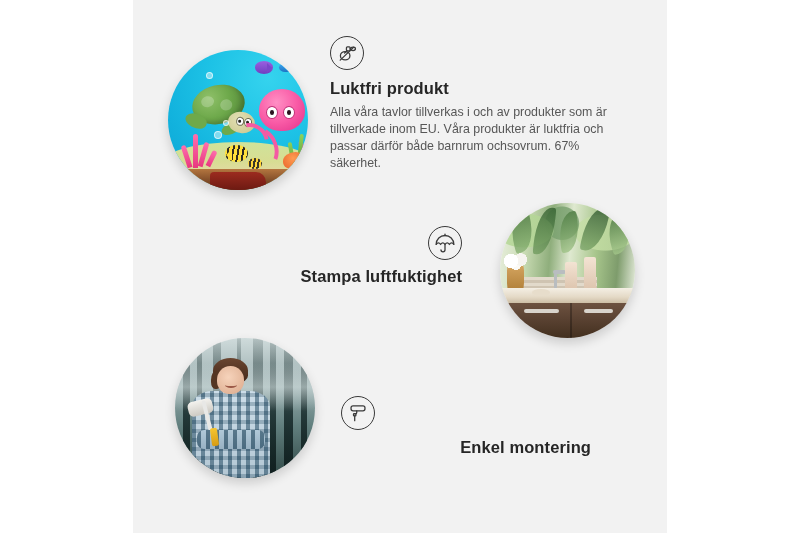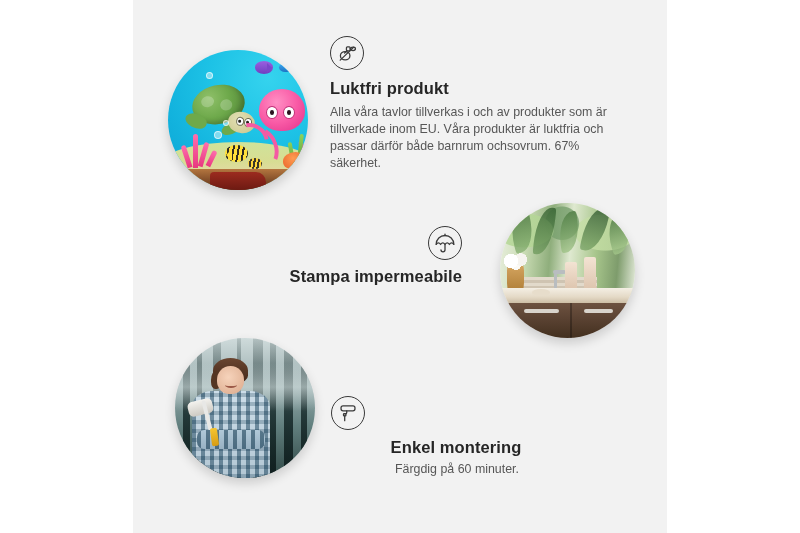--- a/index.html
+++ b/index.html
@@ -353,21 +353,21 @@
   #feature-odourless { left: 330px; top: 36px; width: 300px; text-align: left; }
   #feature-odourless .icon { margin-bottom: 9px; }
   #feature-odourless h3 { margin-bottom: 6px; }
 
   
   #feature-waterproof { left: 162px; top: 226px; width: 300px; text-align: right; }
   #feature-waterproof .icon { margin-left: auto; margin-bottom: 7px; }
   #feature-waterproof h3 { margin-bottom: 5px; }
 
   
-  #feature-assembly { left: 331px; top: 396px; width: 250px; text-align: center; }
+  #feature-assembly { left: 341px; top: 396px; width: 250px; text-align: right; }
   #feature-assembly .icon { margin-bottom: 8px; }
   #feature-assembly h3 { margin-bottom: 4px; }
   #feature-assembly p { padding-left: 2px; }
 </style>
 </head>
 <body>
 
 <div id="stage">
 
   <div id="panel"></div>
@@ -428,21 +428,21 @@
 
   <div class="feature" id="feature-waterproof">
     <div class="icon">
       <svg width="22" height="22" viewBox="0 0 24 24" fill="none" stroke="#3a3a3a" stroke-width="1.4" stroke-linecap="round">
         <path d="M2.4 13.4 A9.6 9.6 0 0 1 21.6 13.4"></path>
         <path d="M2.4 13.4 q2.4 -3 4.8 0 q2.4 -3 4.8 0 q2.4 -3 4.8 0 q2.4 -3 4.8 0"></path>
         <path d="M12 13.4 V19.4 a2.2 2.2 0 0 1 -4.4 0"></path>
         <path d="M12 3.8 V2.2"></path>
       </svg>
     </div>
-    <h3>Stampa impermeabile</h3>
+    <h3>Stampa luftfuktighet</h3>
   </div>
 
   <div class="medallion" id="medallion-bathroom">
     <div class="art">
       <div class="bath-wall">
         <span class="leaf l1"></span>
         <span class="leaf l2"></span>
         <span class="leaf l3"></span>
         <span class="leaf l4"></span>
         <span class="leaf l5"></span>
@@ -487,16 +487,15 @@
   <div class="feature" id="feature-assembly">
     <div class="icon">
       <svg width="22" height="22" viewBox="0 0 24 24" fill="none" stroke="#3a3a3a" stroke-width="1.4" stroke-linecap="round" stroke-linejoin="round">
         <rect x="4.4" y="4.2" width="15.2" height="5.4" rx="2.2"></rect>
         <path d="M10.6 9.6 V11.6 a1.3 1.3 0 0 1 -1.3 1.3 H8.4"></path>
         <rect x="7.1" y="12.7" width="2.6" height="2.4" rx="0.7"></rect>
         <path d="M8.4 15.1 V20.4"></path>
       </svg>
     </div>
     <h3>Enkel montering</h3>
-    <p>Färgdig på 60 minuter.</p>
   </div>
 
 </div>
 
 </body></html>

